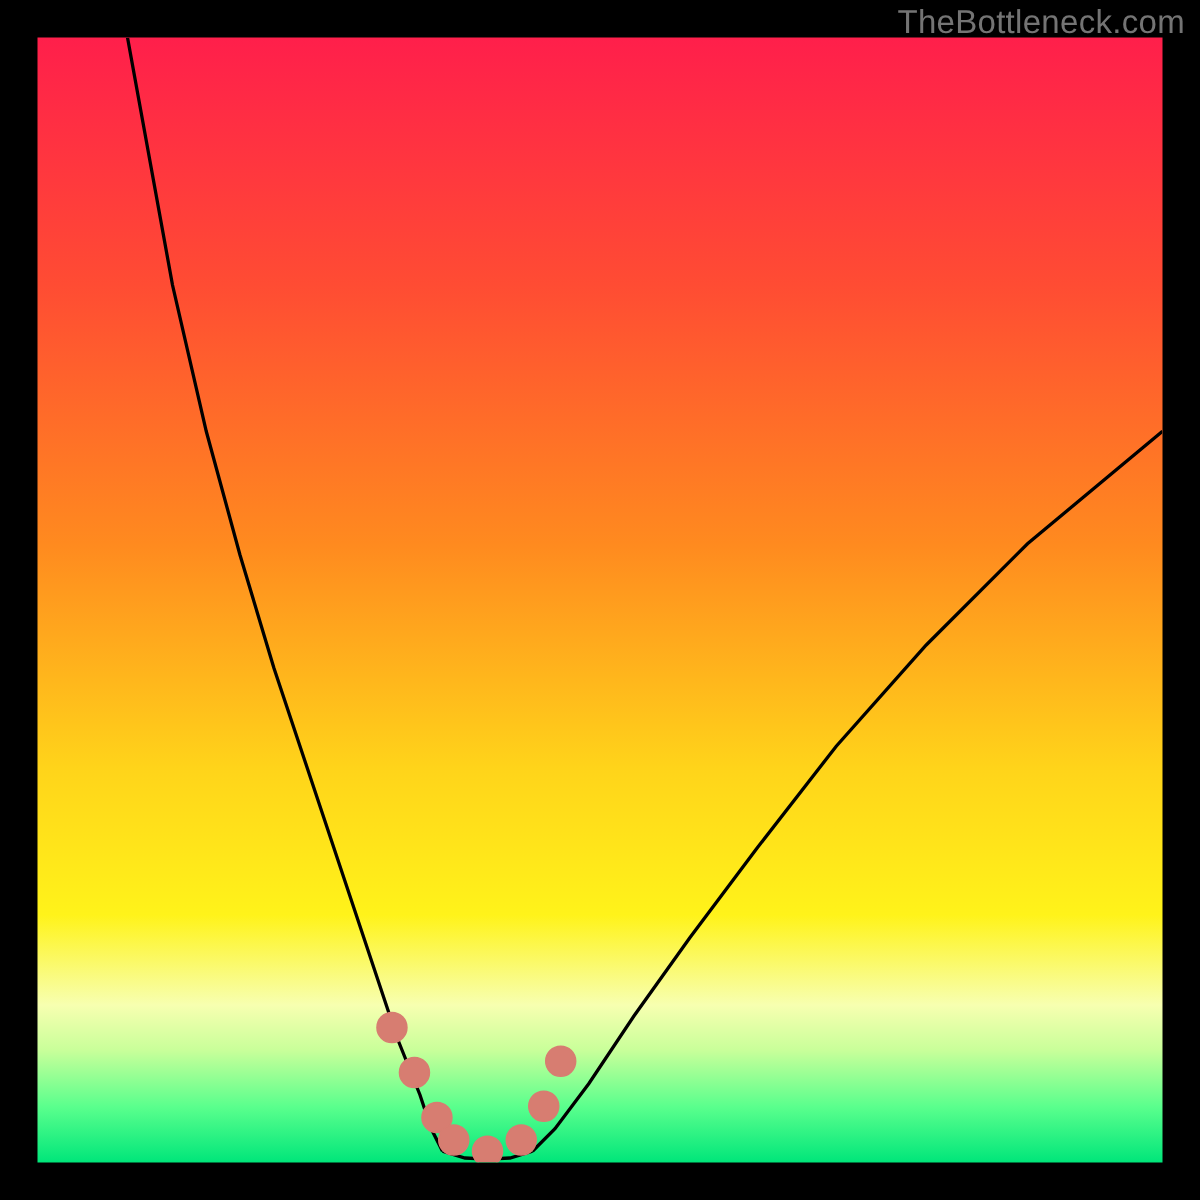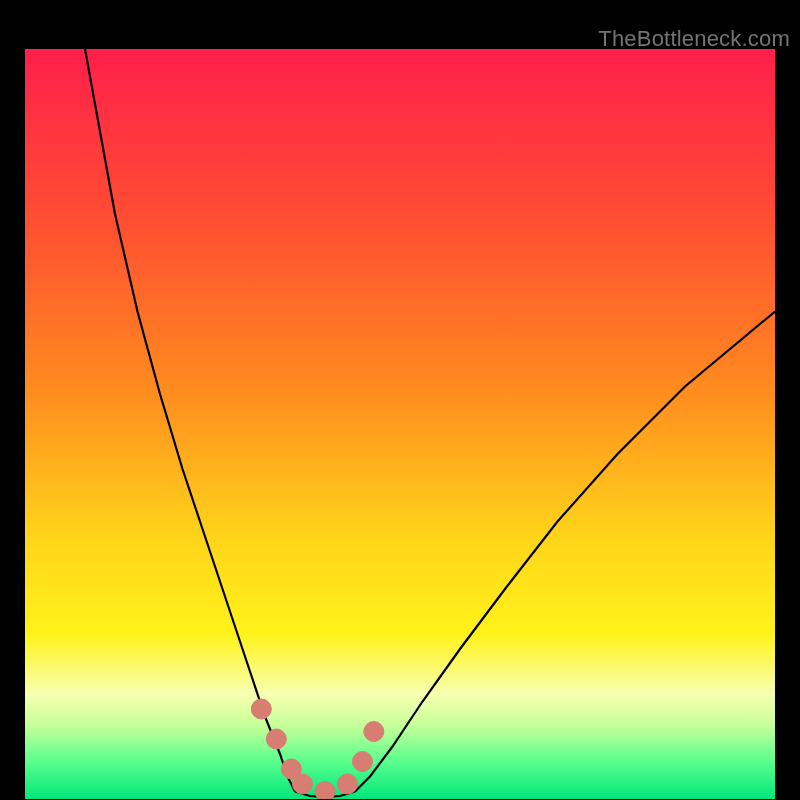--- a/index.html
+++ b/index.html
@@ -11,21 +11,20 @@
     overflow: hidden;
     font-family: Arial, sans-serif;
   }
   .frame {
     position: absolute;
     left: 0;
     top: 0;
     width: 800px;
     height: 580px;
     background: #000;
-    margin-top: 24px;
   }
   .plot {
     position: absolute;
     left: 25px;
     top: 25px;
     width: 750px;
     height: 750px;
     
     overflow: hidden;
   }

